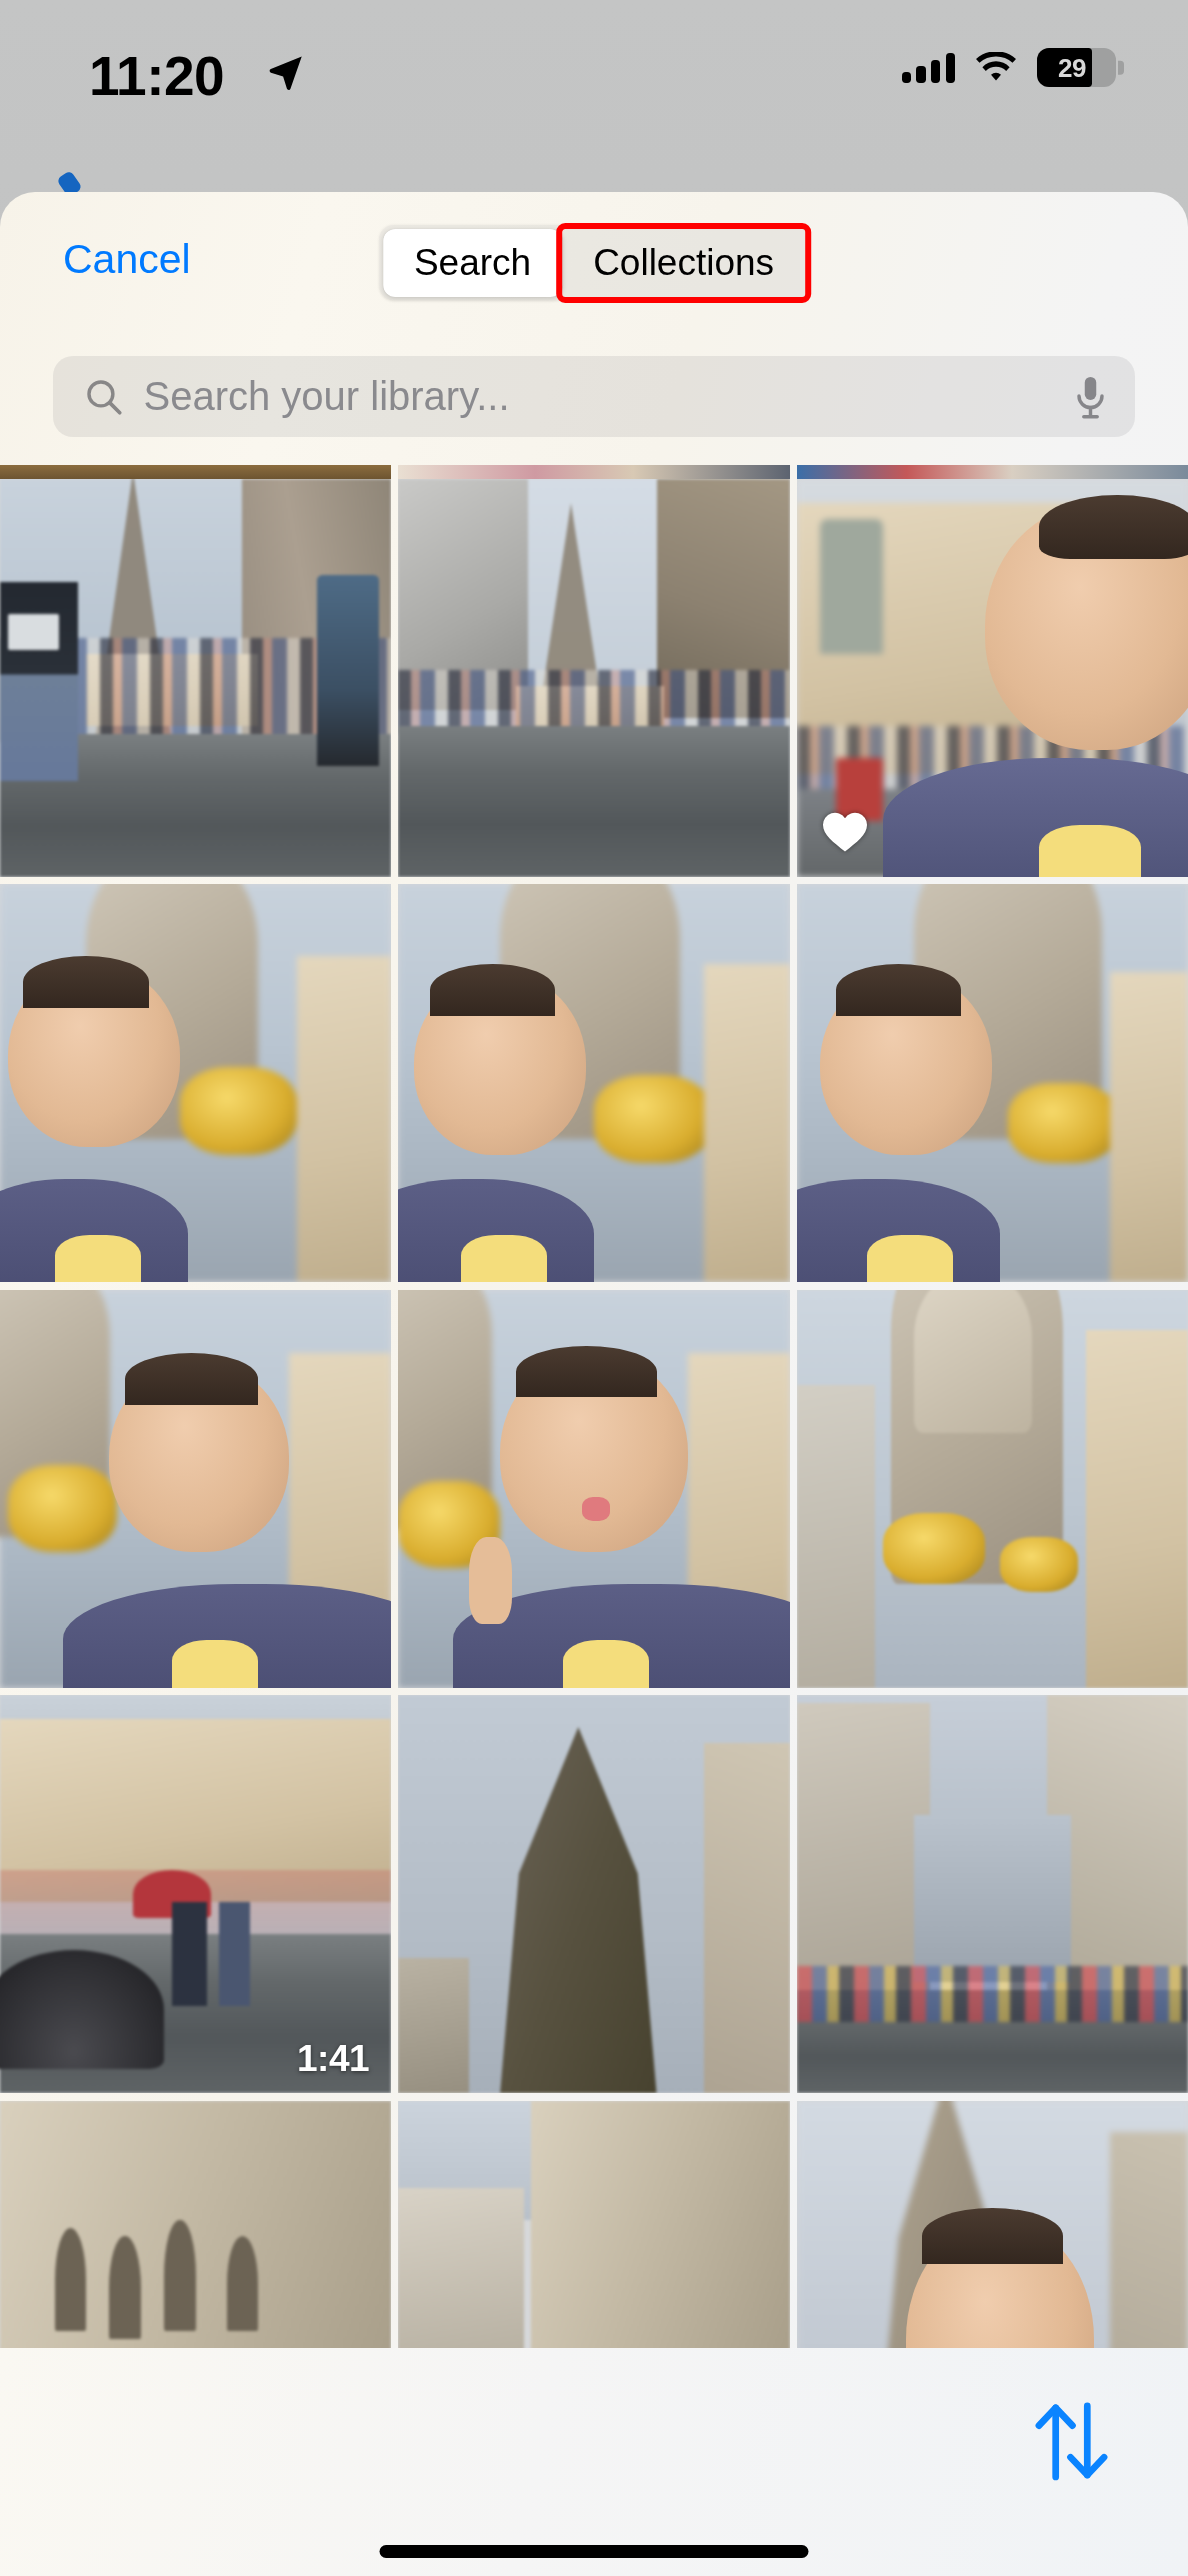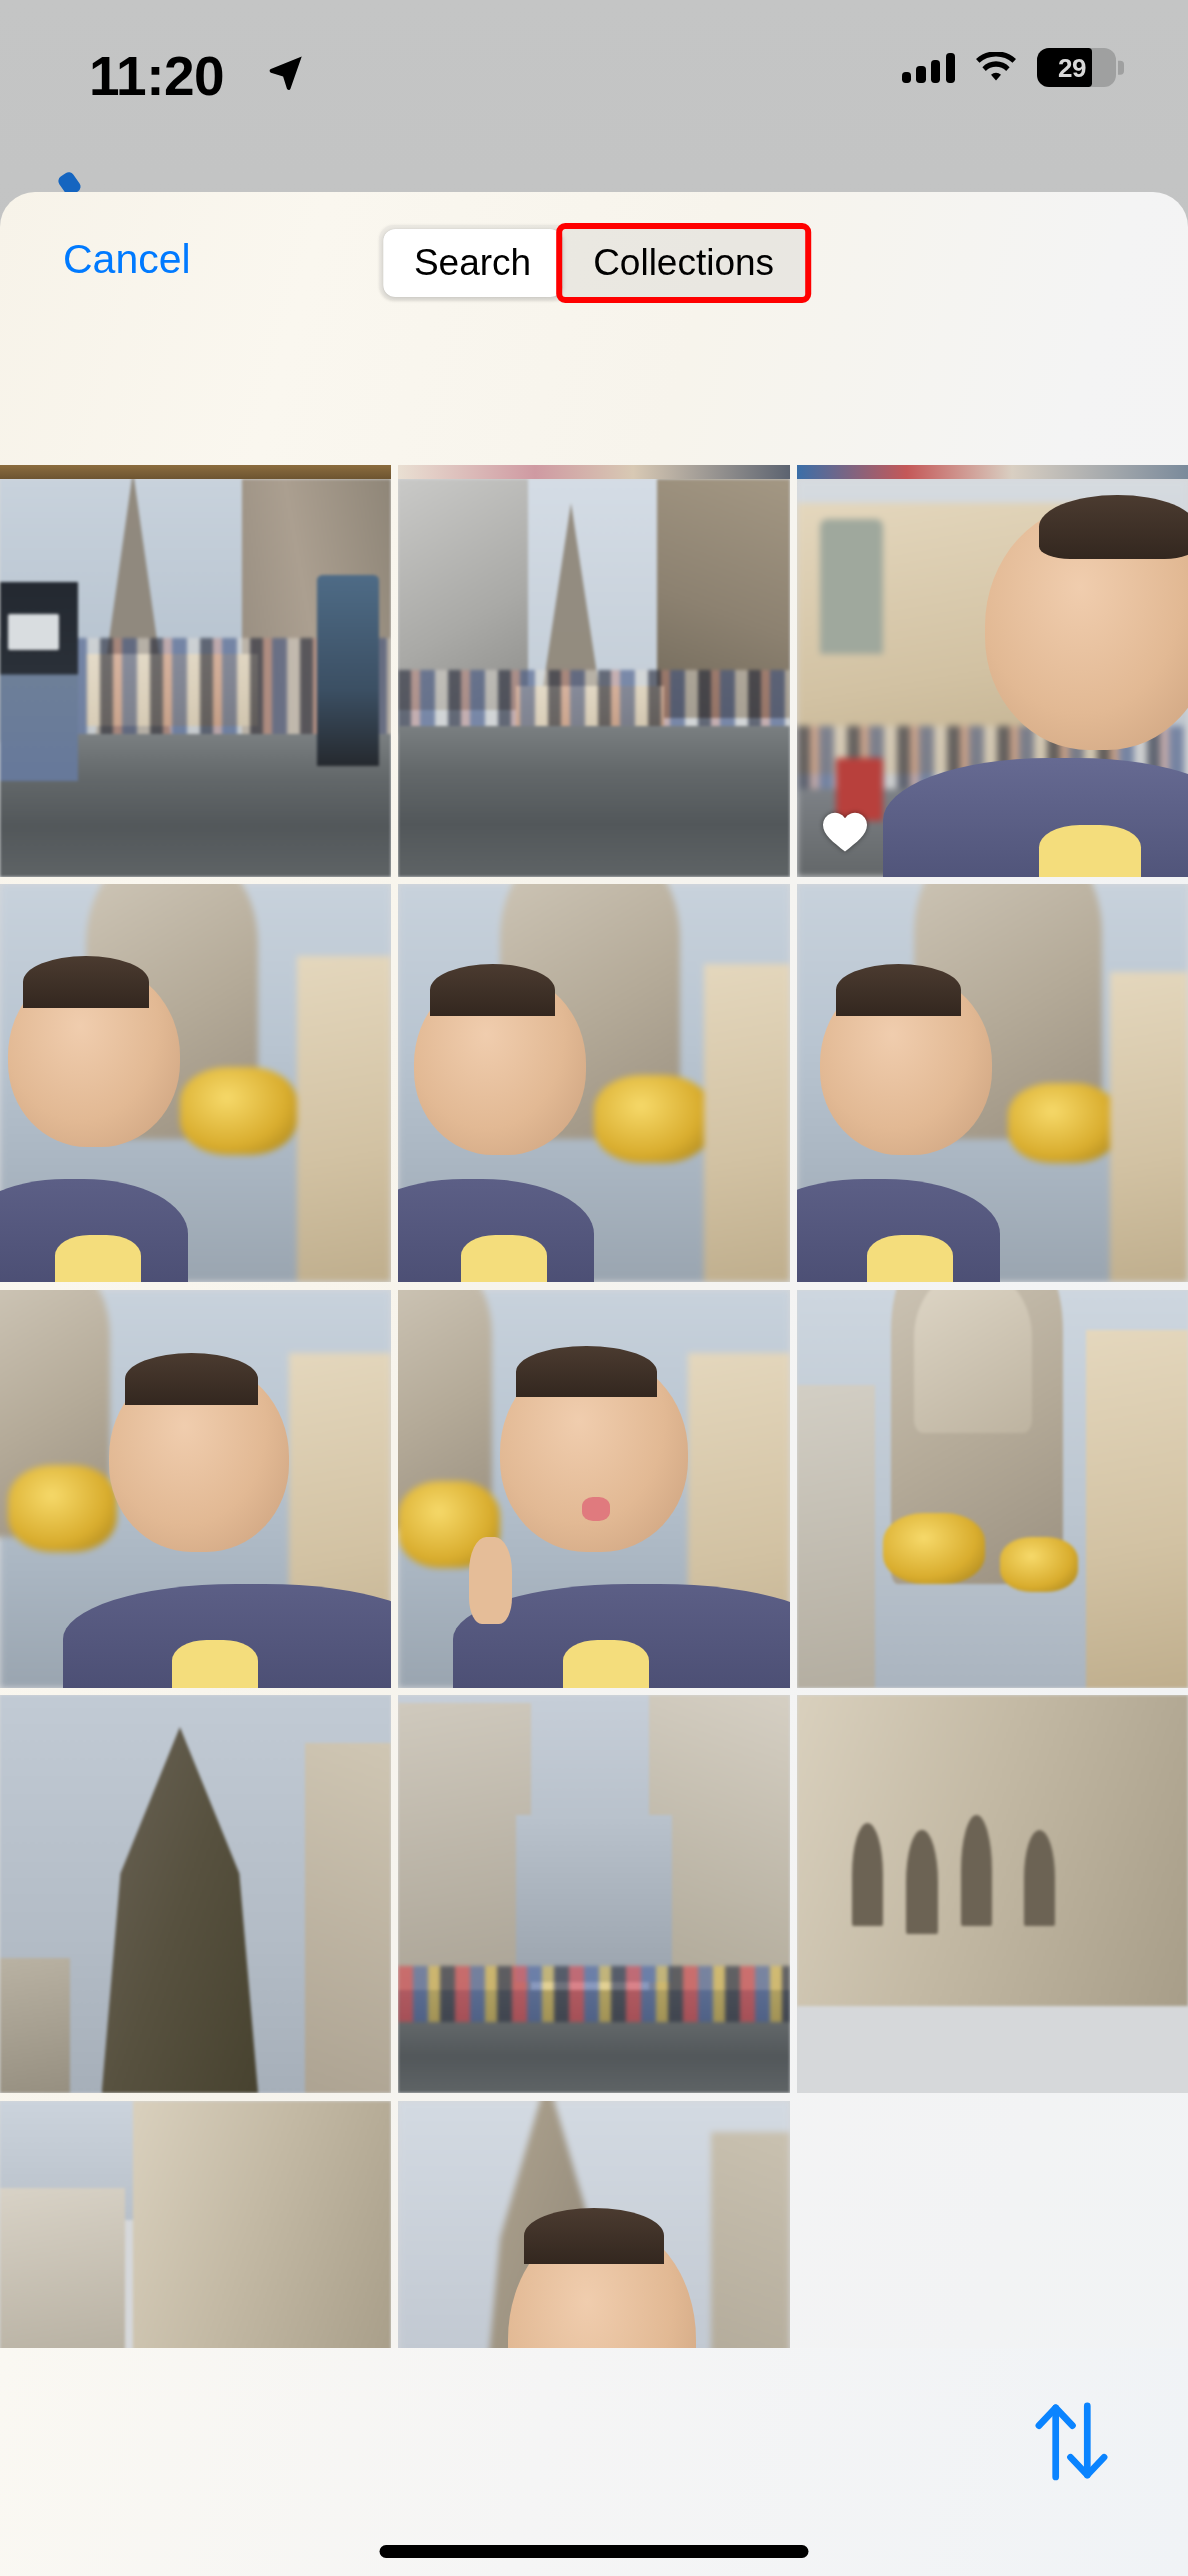--- a/index.html
+++ b/index.html
@@ -336,20 +336,33 @@
 
     <div id="nav-bar">
       <button id="cancel-button">Cancel</button>
 
       <div id="segmented">
         <button class="seg selected">Search</button>
         <button class="seg annotated">Collections</button>
       </div>
     </div>
 
+    <div id="search-bar">
+      <svg id="search-icon" viewBox="0 0 24 24">
+        <circle cx="10.5" cy="10.5" r="7" fill="none" stroke="#3c3c43" stroke-width="2"></circle>
+        <line x1="15.6" y1="15.6" x2="21.5" y2="21.5" stroke="#3c3c43" stroke-width="2.2" stroke-linecap="round"></line>
+      </svg>
+      <input id="search-input" type="text" placeholder="Search your library..." style="">
+      <svg id="mic-icon" viewBox="0 0 16 24">
+        <rect x="5" y="1.5" width="6" height="12" rx="3" fill="#3c3c43"></rect>
+        <path d="M2 11.5a6 6 0 0 0 12 0" fill="none" stroke="#3c3c43" stroke-width="1.8" stroke-linecap="round"></path>
+        <line x1="8" y1="17.5" x2="8" y2="22" stroke="#3c3c43" stroke-width="1.8" stroke-linecap="round"></line>
+        <line x1="4.5" y1="22.3" x2="11.5" y2="22.3" stroke="#3c3c43" stroke-width="1.8" stroke-linecap="round"></line>
+      </svg>
+    </div>
 
     <div id="grid-top-strip">
       <div class="cell">
         <div class="art" style="background:linear-gradient(180deg,#8b6c3e,#6b5330);"></div>
       </div>
       <div class="cell">
         <div class="art" style="background:linear-gradient(90deg,#e9dfd2,#cf9aa2 35%,#d8c9b4 60%,#5c6370);"></div>
       </div>
       <div class="cell">
         <div class="art" style="background:linear-gradient(90deg,#3b6fa8,#c45858 28%,#d9cfc2 55%,#7a8a9b);"></div>
@@ -495,20 +508,33 @@
           <div class="stone-col" style="left:24%; top:-12%; width:44%; height:86%; border-radius:26% 26% 4% 4%;"></div>
           <div class="stone-col" style="left:30%; top:-4%; width:30%; height:40%; border-radius:40% 40% 8% 8%; background:linear-gradient(150deg,#ded6c6,#bdb3a0);"></div>
           <div class="gold-orn" style="left:22%; top:56%; width:26%; height:18%;"></div>
           <div class="gold-orn" style="left:52%; top:62%; width:20%; height:14%;"></div>
           <div class="bldg-beige" style="right:0; top:10%; width:26%; bottom:0;"></div>
           <div class="bldg-beige" style="left:0; top:24%; width:20%; bottom:0; background:linear-gradient(170deg,#d2cec4,#b3ada0);"></div>
         </div>
         <div class="badge-dur"></div>
       </div>
 
+      <div class="cell">
+        <div class="art grid-blur">
+          <div class="sky-overcast" style="height:18%; background:linear-gradient(180deg,#c9d1d9,#bcc4cc);"></div>
+          <div class="bldg-beige" style="left:0; right:0; top:6%; height:46%;"></div>
+          <div style="position:absolute; left:0; right:0; top:44%; height:22%; background:linear-gradient(180deg,rgba(200,120,110,.45),rgba(120,120,140,.40));"></div>
+          <div class="pavement wet" style="height:40%;"></div>
+          <div class="umbrella" style="left:-4%; bottom:6%; width:46%; height:30%; background:radial-gradient(ellipse at 50% 85%, #4a4a4f 0%, #2a2a2e 70%, #1a1a1d 100%);"></div>
+          <div class="umbrella" style="left:34%; top:44%; width:20%; height:12%; background:#b4363c;"></div>
+          <div style="position:absolute; left:44%; top:52%; width:9%; height:26%; background:#2c3240;"></div>
+          <div style="position:absolute; left:56%; top:52%; width:8%; height:26%; background:#4a5670;"></div>
+        </div>
+        <div class="badge-dur">1:41</div>
+      </div>
 
       <div class="cell">
         <div class="art grid-blur">
           <div class="sky-overcast" style="background:linear-gradient(180deg,#c1cad4 0%,#b3bcc6 60%,#a6afb9 100%);"></div>
           <div class="cathedral" style="left:26%; top:8%; width:40%; bottom:0; background:linear-gradient(110deg,#6b6457 0%,#57513f 50%,#47422f 100%); clip-path:polygon(50% 0%, 88% 40%, 100% 100%, 0% 100%, 12% 40%);"></div>
           <div style="position:absolute; right:0; top:12%; width:22%; bottom:0; background:linear-gradient(200deg,#cfc6b3,#ada392);"></div>
           <div style="position:absolute; left:0; top:66%; width:18%; bottom:0; background:linear-gradient(170deg,#b9b2a3,#968f80);"></div>
         </div>
         <div class="badge-dur"></div>
       </div>

